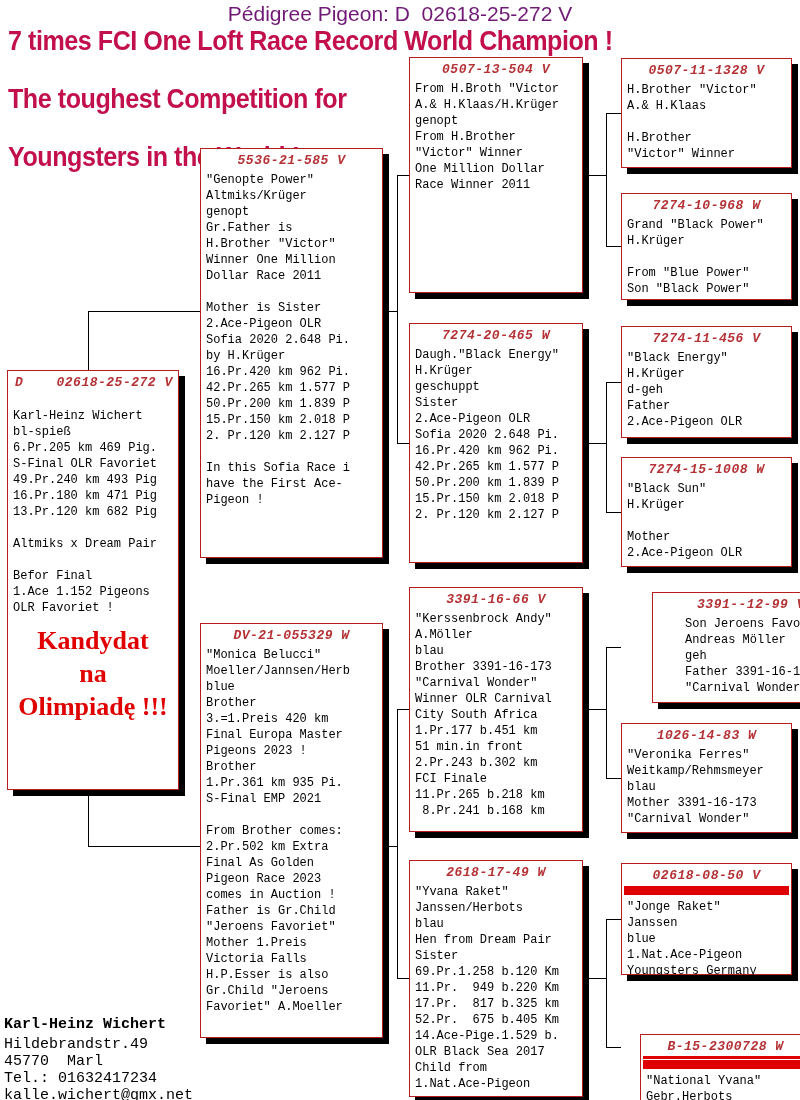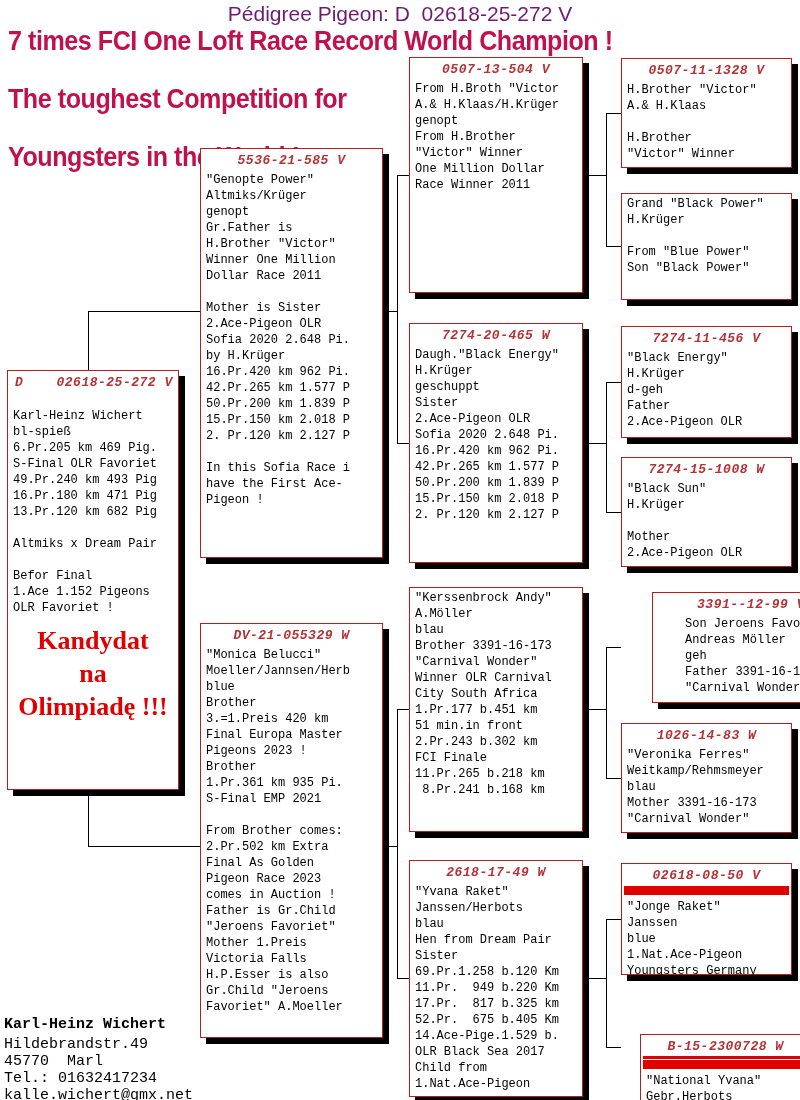--- a/index.html
+++ b/index.html
@@ -162,20 +162,21 @@
 Sister
 2.Ace-Pigeon OLR
 Sofia 2020 2.648 Pi.
 16.Pr.420 km 962 Pi.
 42.Pr.265 km 1.577 P
 50.Pr.200 km 1.839 P
 15.Pr.150 km 2.018 P
 2. Pr.120 km 2.127 P</div>
   </div>
   <div class="box" style="left:409px;top:587px;width:174px;height:245px;">
+    <div class="box-header">3391-16-66 V</div>
     <div class="box-body">"Kerssenbrock Andy"
 A.Möller
 blau
 Brother 3391-16-173
 "Carnival Wonder"
 Winner OLR Carnival
 City South Africa
 1.Pr.177 b.451 km
 51 min.in front
 2.Pr.243 b.302 km
@@ -202,20 +203,21 @@
 
   <div class="box" style="left:621px;top:58px;width:171px;height:110px;">
     <div class="box-header">0507-11-1328 V</div>
     <div class="box-body">H.Brother "Victor"
 A.&amp; H.Klaas
 
 H.Brother
 "Victor" Winner</div>
   </div>
   <div class="box" style="left:621px;top:193px;width:171px;height:107px;">
+    <div class="box-header">7274-10-968 W</div>
     <div class="box-body">Grand "Black Power"
 H.Krüger
 
 From "Blue Power"
 Son "Black Power"</div>
   </div>
   <div class="box" style="left:621px;top:326px;width:171px;height:112px;">
     <div class="box-header">7274-11-456 V</div>
     <div class="box-body">"Black Energy"
 H.Krüger

